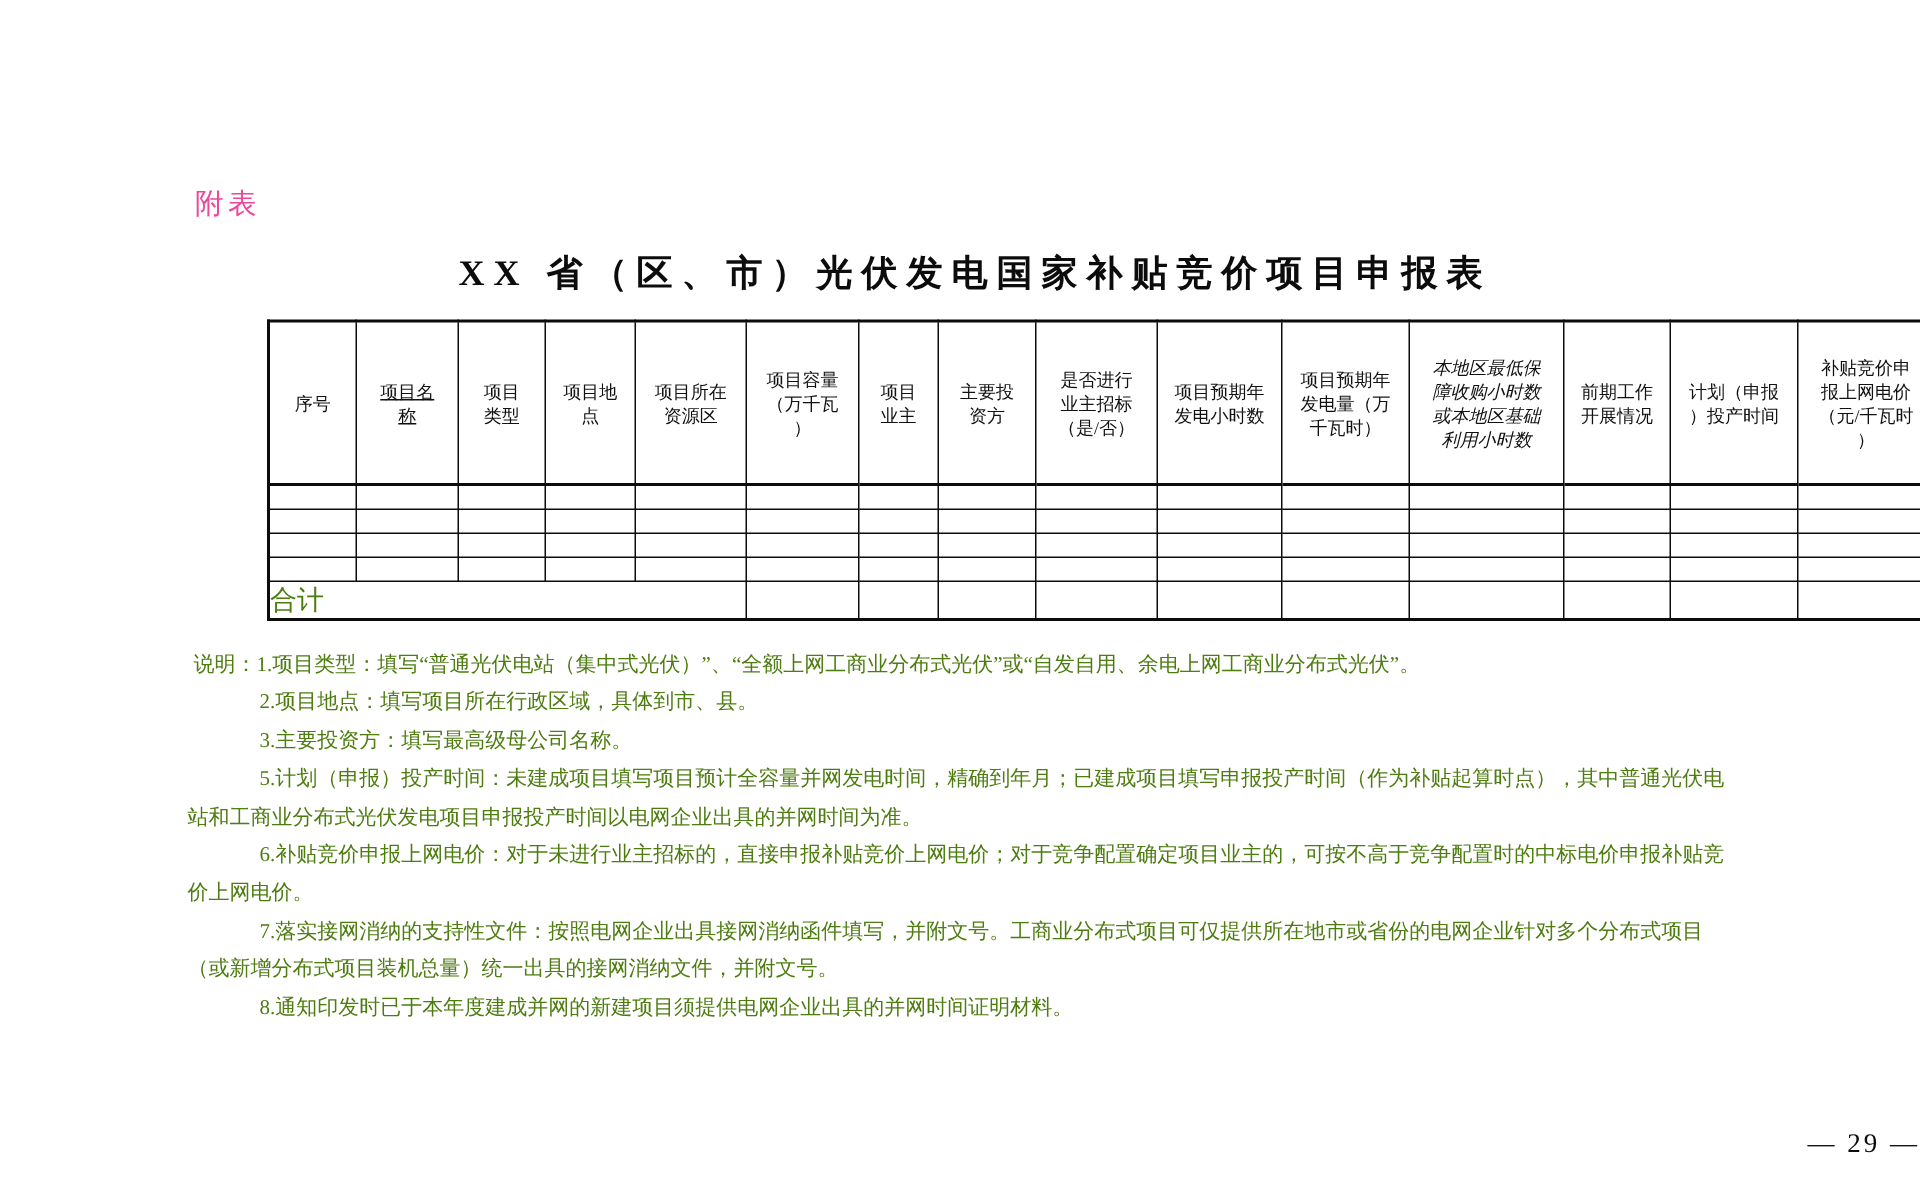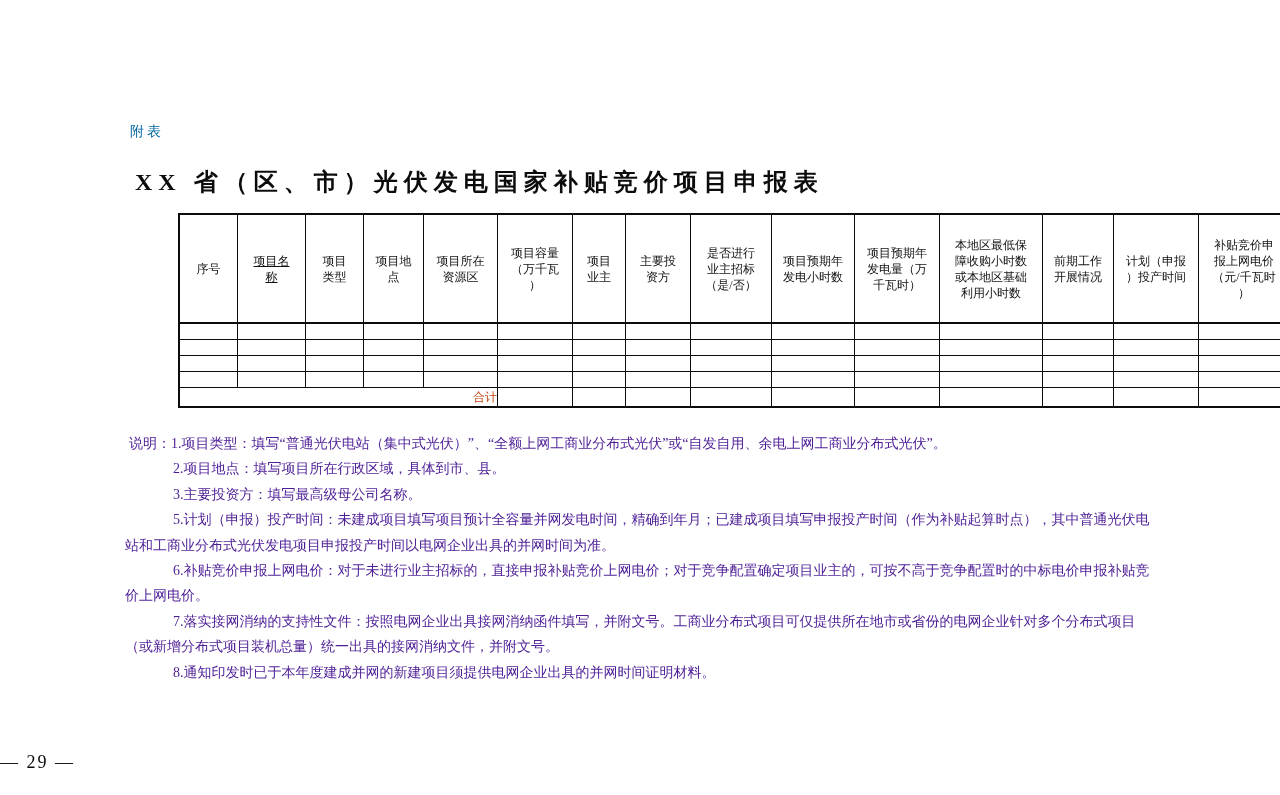--- a/index.html
+++ b/index.html
@@ -8,26 +8,26 @@
     background: #ffffff;
     color: #111111;
     font-family: "Liberation Serif", serif;
     overflow: hidden;
   }
   .page { position: relative; width: 1280px; height: 795px; background: #ffffff; }
 
   .appendix-label {
     position: absolute; left: 130px; top: 123px;
     font-family: "Liberation Sans", sans-serif;
-    font-size: 14px; font-weight: 500; letter-spacing: 3px; color: #0369a1;
+    font-size: 19px; font-weight: 500; letter-spacing: 3px; color: #ec4899;
   }
 
   .doc-title {
     position: absolute; left: 135px; top: 166px; width: 1030px;
-    margin: 0; 
+    margin: 0; text-align: center;
     font-family: "Liberation Serif", serif;
     font-size: 24px; font-weight: bold; letter-spacing: 6px; color: #0c0c0c;
     white-space: nowrap;
   }
 
   table.form-table {
     position: absolute; left: 178px; top: 213px;
     width: 910px; table-layout: fixed;
     border-collapse: collapse;
     border: 2px solid #0c0c0c;
@@ -42,34 +42,34 @@
     border-bottom: 2px solid #0c0c0c;
     padding: 2px 11px;
     font-size: 12px; line-height: 16px; font-weight: normal;
     text-align: center; vertical-align: middle;
     word-break: break-all; line-break: anywhere;
     color: #111;
   }
   .form-table tbody tr.data-row td { height: 15px; }
   .form-table tbody tr.total-row td {
     height: 18px;
-    font-size: 12px; text-align: right; vertical-align: middle;
-    color: #c2410c;
+    font-size: 18px; text-align: left; vertical-align: middle;
+    color: #4d7c0f;
   }
 
   .notes {
     position: absolute; left: 125px; top: 431px; width: 1032px;
-    font-size: 14px; line-height: 25.4px; color: #4c1d95;
+    font-size: 14px; line-height: 25.4px; color: #4d7c0f;
   }
   .notes p { margin: 0; text-indent: 48px; }
   .notes p.first { text-indent: 4px; }
 
   .page-number {
     position: absolute; left: 0; top: 752px; width: 1280px;
-    text-align: left; font-size: 18px; letter-spacing: 2px; color: #0c0c0c;
+    text-align: right; font-size: 18px; letter-spacing: 2px; color: #0c0c0c;
   }
 </style>
 </head>
 <body>
 
 <div class="page">
 
   <div class="appendix-label">附表</div>
 
   <h1 class="doc-title">XX 省（区、市）光伏发电国家补贴竞价项目申报表</h1>
@@ -81,21 +81,21 @@
           <th style="width: 45px; text-decoration: underline;">项目名称</th>
           <th style="width: 35px;">项目类型</th>
           <th style="width: 37px;">项目地点</th>
           <th style="width: 51px;">项目所在资源区</th>
           <th style="width: 52px;">项目容量（万千瓦）</th>
           <th style="width: 30px;">项目业主</th>
           <th style="width: 42px;">主要投资方</th>
           <th style="width: 58px;">是否进行业主招标（是/否）</th>
           <th style="width: 60px;">项目预期年发电小时数</th>
           <th style="width: 62px;">项目预期年发电量（万千瓦时）</th>
-          <th style="width: 80px;">本地区最低保障收购小时数或本地区基础利用小时数</th>
+          <th style="width: 80px; font-style: italic;">本地区最低保障收购小时数或本地区基础利用小时数</th>
           <th style="width: 48px; border-radius: 31px;">前期工作开展情况</th>
           <th style="width: 62px;">计划（申报）投产时间</th>
           <th style="width: 68px;">补贴竞价申报上网电价（元/千瓦时）</th>
         </tr>
     </thead>
     <tbody id="table-body">
         <tr class="data-row">
           <td></td>
           <td></td>
           <td></td>

